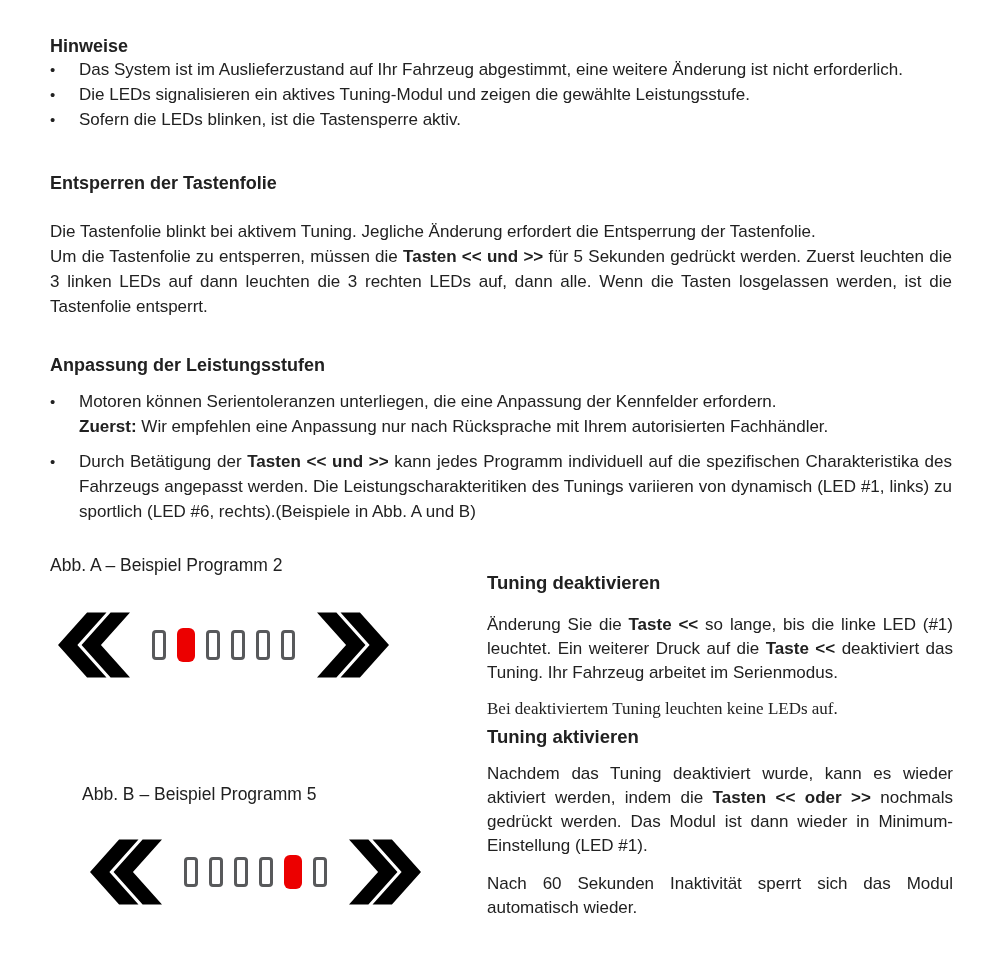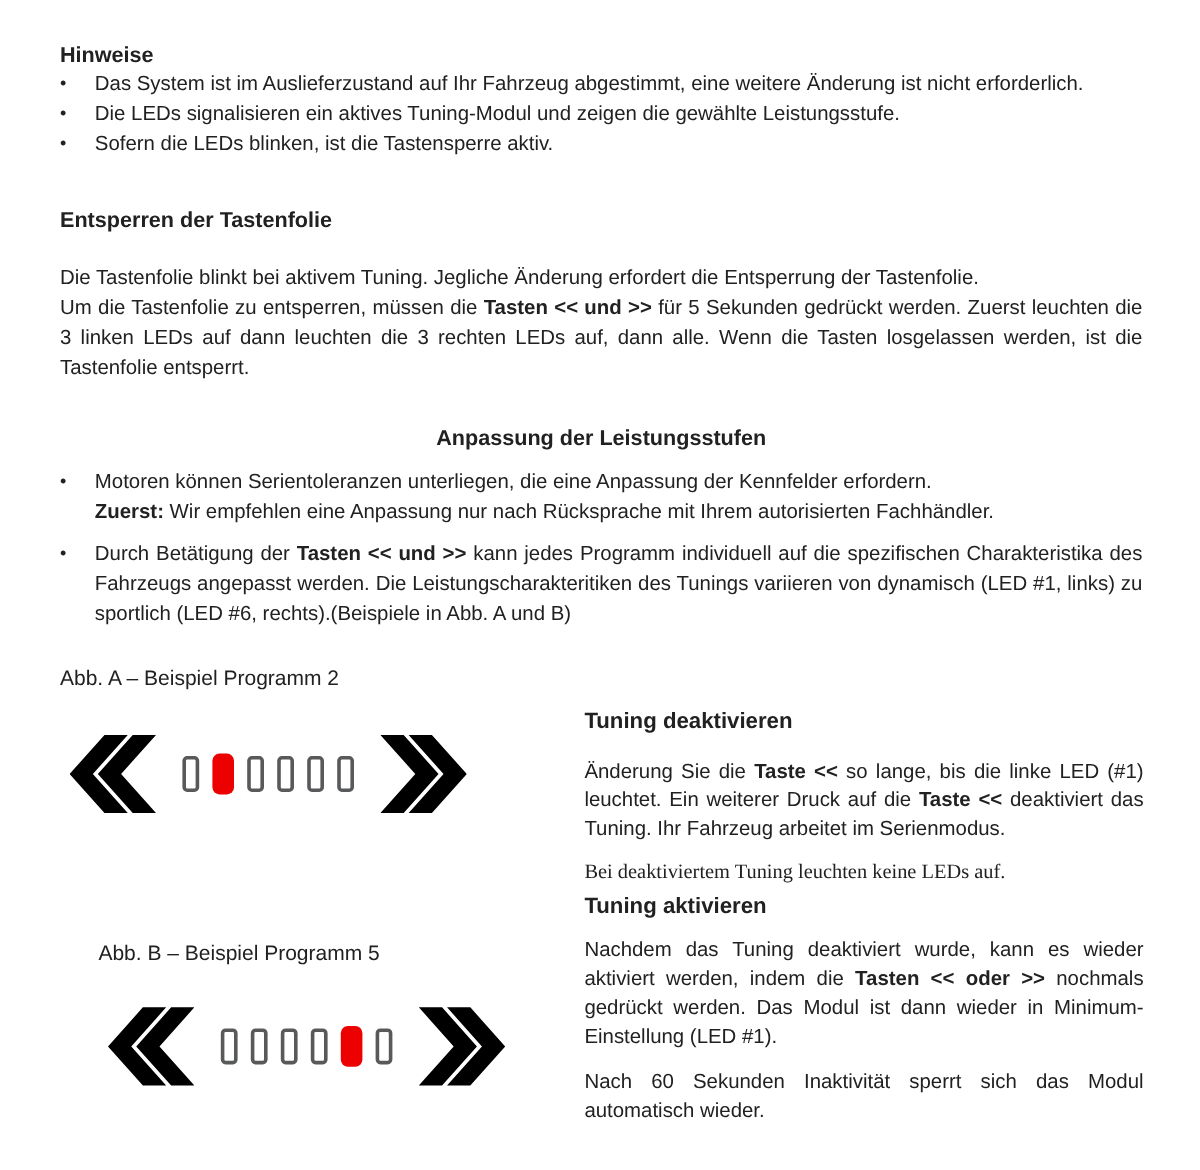--- a/index.html
+++ b/index.html
@@ -13,21 +13,21 @@
     color:var(--text);
     padding:35px 48px 0 50px;
     font-size:17px; line-height:25px;
     hyphens:none;
   }
   b{ font-weight:bold; }
   .h{ font-weight:bold; font-size:18px; line-height:22px; }
   .h-entsperren{ margin-top:40px; }
   .para-line1{ margin-top:25px; }
   .justify{ text-align:justify; }
-  .h-anpassung{ margin-top:35px;text-align:center; }
+  .h-anpassung{ margin-top:35px; }
 
   .bullet{ display:flex; }
   .bullet .dot{ width:29px; flex:none; font-size:15px; }
   .bullet .btxt{ flex:1; }
   .b-m13{ margin-top:13px; }
   .b-m10{ margin-top:10px; }
 
   .bottom{ position:relative; margin-top:23px; height:420px; }
   .figure{ position:absolute; left:0; width:437px; }
   .figure-a{ top:7px; }
@@ -35,21 +35,21 @@
   .fig-label{ font-size:17.5px; line-height:22px; }
   .fig-graphic{ display:flex; align-items:center; gap:22px; margin-left:8px; }
   .fig-a-graphic{ margin-top:36px; }
   .fig-b-graphic{ margin-top:34px; }
   .chev{ width:72px; height:66px; flex:none; display:block; }
   .chev.flip{ transform:scaleX(-1); }
   .led-row{ display:flex; align-items:center; gap:11px; }
   .led{ width:14px; height:30px; border:3px solid var(--led_outline); border-radius:4px; background:#fff; }
   .led.on{ width:18px; height:34px; border:none; background:var(--led_red); border-radius:6px; }
 
-  .right-col{ position:absolute; left:437px; top:42px; width:466px; font-size:17px; line-height:24px; }
+  .right-col{ position:absolute; left:437px; top:24px; width:466px; font-size:17px; line-height:24px; }
   .rh{ font-weight:bold; font-size:18.5px; line-height:24px; }
   .right-col p{ text-align:justify; }
   .rp1{ margin-top:18px; }
   .rp2{ margin-top:12px;font-family:Liberation Serif, serif; }
   .rh2{ margin-top:4px; }
   .rp3{ margin-top:13px; }
   .rp4{ margin-top:14px; }
 </style>
 </head>
 <body>

